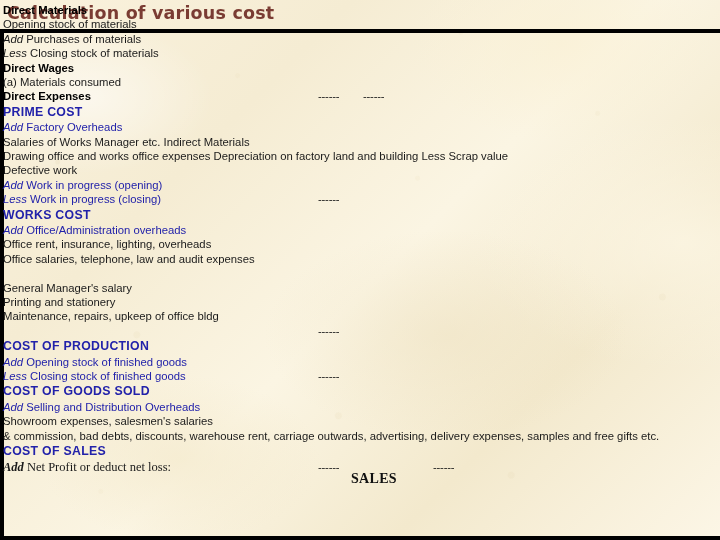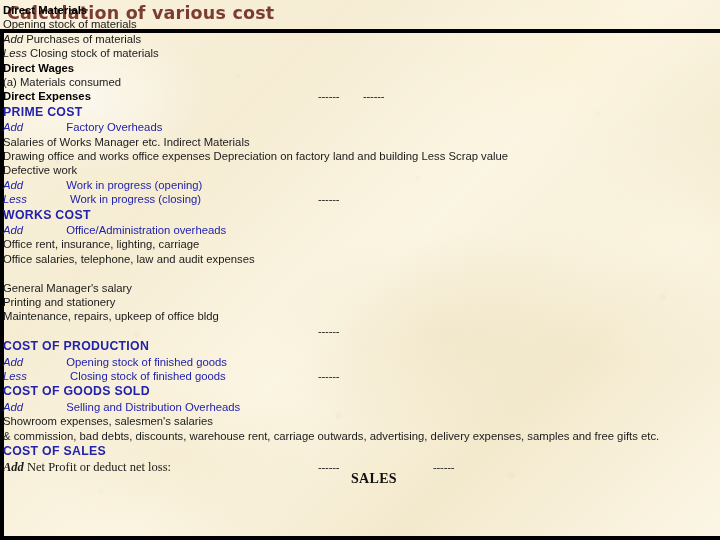--- a/index.html
+++ b/index.html
@@ -106,21 +106,21 @@
     font-weight: bold;
     color: #2222aa;
     font-size: 12.3px;
     letter-spacing: 0.3px;
   }
   .head { height: 16.5px; line-height: 16.5px; }
   .ital-lead .lead {
     font-style: italic;
     font-family: "Liberation Sans", sans-serif;
   }
-  .blue-txt .txt { color: #2222aa; margin-left: 40px; }
+  .blue-txt .txt { color: #2222aa; }
   .blue-txt .lead { color: #2222aa; }
 
   .serif { font-family: "Liberation Serif", serif; font-size: 12.5px; }
   .serif .lead { font-style: italic; font-weight: bold; }
 
   .dash {
     position: absolute;
     font-family: "Liberation Sans", sans-serif;
     font-size: 11.3px;
     color: #1a1a1a;
@@ -188,21 +188,21 @@
 
     <div class="ln ital-lead blue-txt">
       <span class="lead">Less</span> <span class="txt">Work in progress (closing)</span>
       <span class="dash d1">------</span>
     </div>
 
     <div class="ln head"><span class="txt">WORKS COST</span></div>
 
     <div class="ln ital-lead blue-txt"><span class="lead">Add</span> <span class="txt">Office/Administration overheads</span></div>
 
-    <div class="ln"><span class="txt">Office rent, insurance, lighting, carriage</span></div>
+    <div class="ln"><span class="txt">Office rent, insurance, lighting, overheads</span></div>
 
     <div class="ln"><span class="txt">Office salaries, telephone, law and audit expenses</span></div>
 
     <div class="ln spacer"><span class="txt"></span></div>
 
     <div class="ln"><span class="txt">General Manager's salary</span></div>
 
     <div class="ln"><span class="txt">Printing and stationery</span></div>
 
     <div class="ln"><span class="txt">Maintenance, repairs, upkeep of office bldg</span></div>

